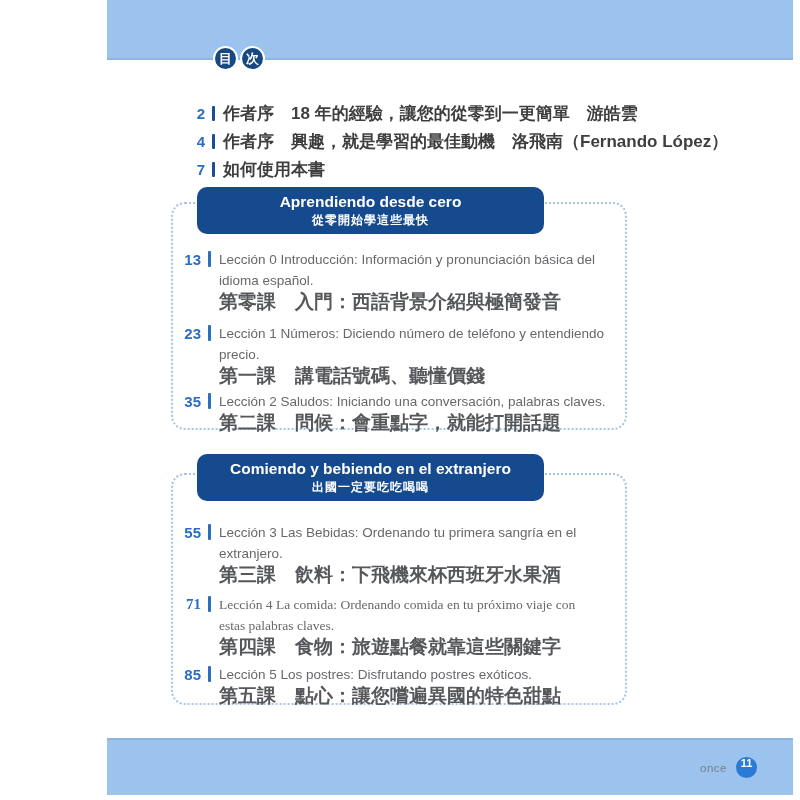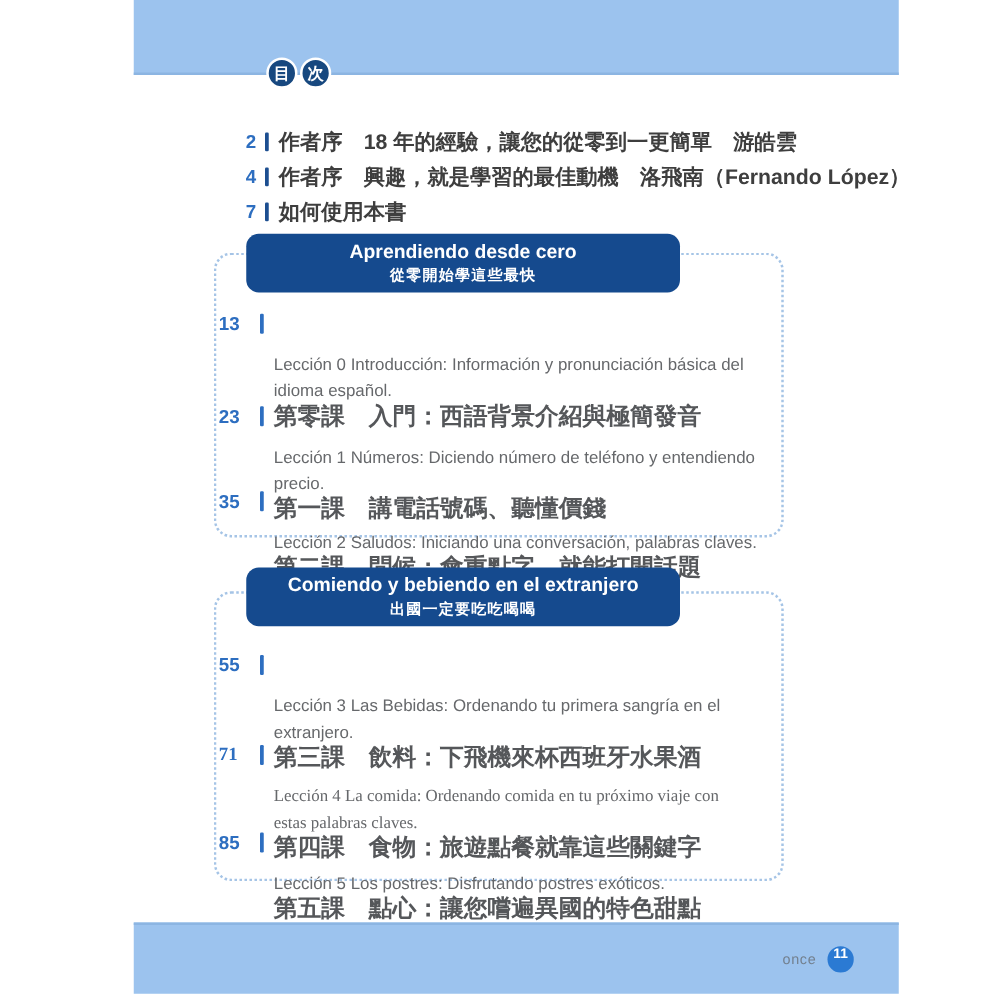--- a/index.html
+++ b/index.html
@@ -2,21 +2,21 @@
 <html><head>
 <meta charset="utf-8">
 <style>
   * { margin: 0; padding: 0; box-sizing: border-box; }
   html, body { width: 800px; height: 800px; background: #ffffff; }
   body { font-family: "Liberation Sans", "DejaVu Sans", sans-serif; position: relative; overflow: hidden; }
 
   .canvas { position: absolute; inset: 0; width: 800px; height: 800px; background: #ffffff; }
 
   
-  .band { position: absolute; left: 107px; width: 612px; background: #9CC3EE; }
+  .band { position: absolute; left: 107px; width: 686px; background: #9CC3EE; }
   .band.top { top: 0; height: 60px; border-bottom: 2px solid #8CB5E2; }
   .band.bottom { top: 738px; height: 57px; border-top: 2px solid #8CB5E2; display: flex; align-items: center; justify-content: flex-end; padding-right: 36px; gap: 9px; }
 
   
   .toc-badge { position: absolute; left: 213px; top: 46px; display: flex; gap: 2px; }
   .toc-badge .circle {
     width: 25px; height: 25px; border-radius: 50%;
     background: #17487F; border: 2px solid #ffffff;
     color: #ffffff; font-size: 13px; font-weight: bold;
     display: flex; align-items: center; justify-content: center;
@@ -41,23 +41,23 @@
     display: flex; flex-direction: column; align-items: center; justify-content: center;
     line-height: 1.32;
   }
   .sec-header.s1 { top: 187px; }
   .sec-header.s2 { top: 454px; }
   .sec-header .es { font-size: 15.5px; font-weight: bold; }
   .sec-header .zh { font-size: 12px; font-weight: bold; letter-spacing: 1px; }
 
   
   .lesson { position: absolute; left: 175px; display: flex; align-items: flex-start; width: 450px; }
-  .lesson .num { width: 26px; text-align: left; color: #2D6EC0; font-size: 15px; font-weight: bold; line-height: 21px; flex: none; }
+  .lesson .num { width: 26px; text-align: right; color: #2D6EC0; font-size: 15px; font-weight: bold; line-height: 21px; flex: none; }
   .lesson .bar { width: 3px; height: 16px; background: #2D6EC0; margin: 2px 8px 0 7px; border-radius: 1px; flex: none; }
-  .lesson .body { flex: 1; margin-top: 32px; }
+  .lesson .body { flex: 1; }
   .lesson .es { color: #66686B; font-size: 13.5px; line-height: 21px; white-space: pre-line; }
   .lesson .zh { color: #55575A; font-size: 19px; font-weight: bold; line-height: 21px; }
 
   .l13 { top: 249px; } .l23 { top: 323px; } .l35 { top: 391px; }
   .l55 { top: 522px; } .l71 { top: 594px; font-family: Liberation Serif, serif; } .l85 { top: 664px; }
 
   
   .footer-word { color: #73808F; font-size: 11.5px; letter-spacing: 0.5px; }
   .footer-badge {
     width: 21px; height: 21px; border-radius: 50%; background: #2B7AD3;

